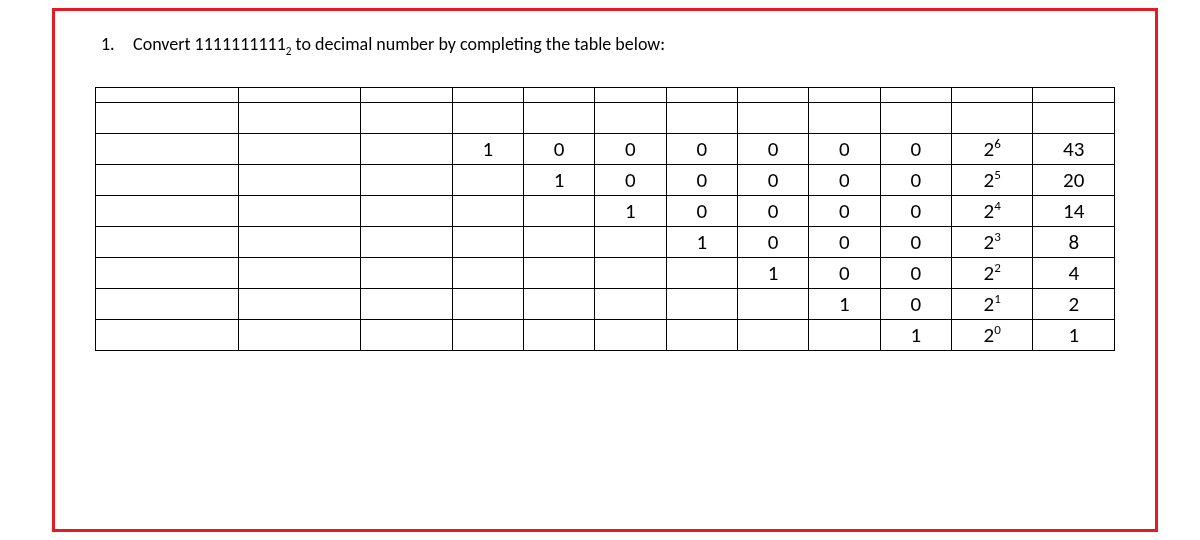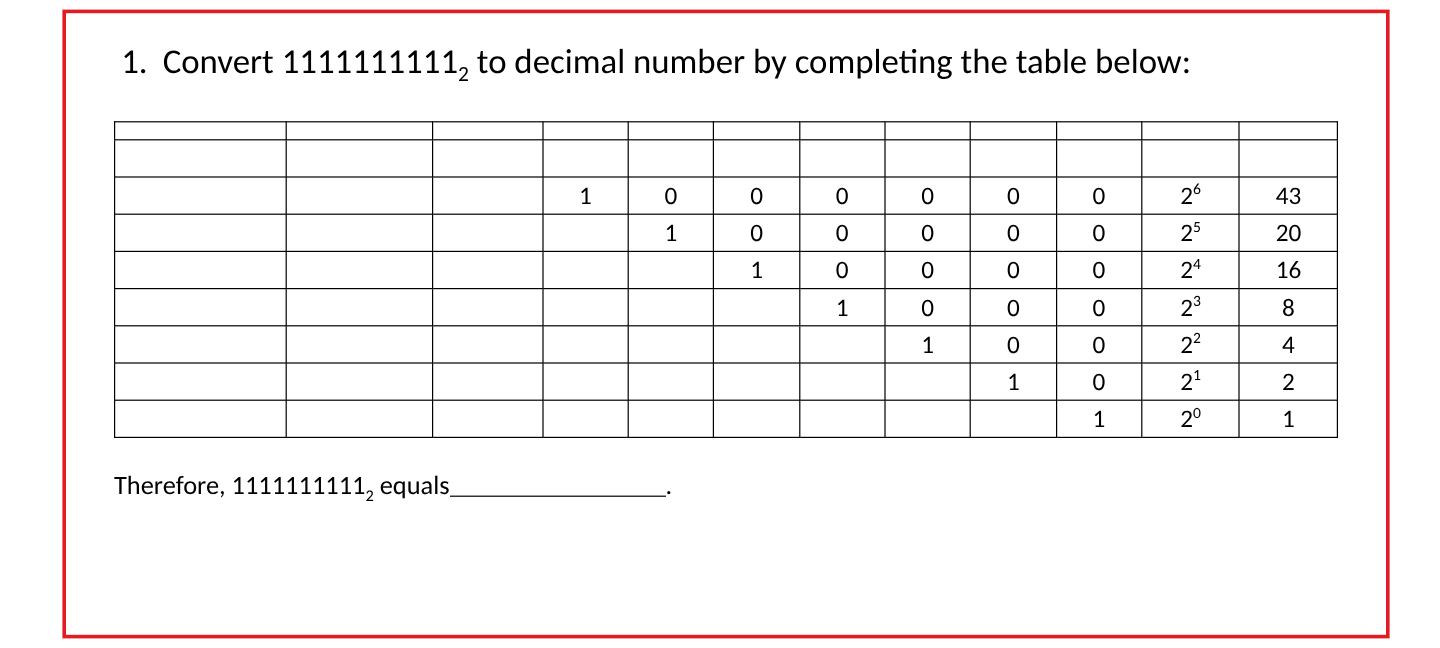--- a/index.html
+++ b/index.html
@@ -17,21 +17,21 @@
     position: relative;
   }
   .redbox {
     border: 3px solid #e31b23;
     box-sizing: border-box;
     width: 100%;
     height: 100%;
     padding: 22px 40px 20px 40px;
   }
   .question {
-    font-size: 29px;
+    font-size: 18px;
     margin: 0 0 32px 6px;
   }
   .q-num {
     display: inline-block;
     width: 28px;
   }
   table.conv {
     border-collapse: collapse;
     width: 100%;
     table-layout: fixed;
@@ -163,21 +163,21 @@
             <td></td>
             <td></td>
             <td></td>
             <td></td>
             <td>1</td>
             <td>0</td>
             <td>0</td>
             <td>0</td>
             <td>0</td>
             <td>2<span class="sup">4</span></td>
-            <td>16</td>
+            <td>14</td>
           </tr>
           <tr>
             <td></td>
             <td></td>
             <td></td>
             <td></td>
             <td></td>
             <td></td>
             <td>1</td>
             <td>0</td>
@@ -224,18 +224,15 @@
             <td></td>
             <td></td>
             <td></td>
             <td>1</td>
             <td>2<span class="sup">0</span></td>
             <td>1</td>
           </tr>
         </tbody>
     </table>
 
-    <p class="therefore">
-      <span>Therefore, 1111111111</span><span class="sub">2</span><span> equals</span><span class="blank-line"></span><span>.</span>
-    </p>
 
   </div>
 </div>
 
 </body></html>

